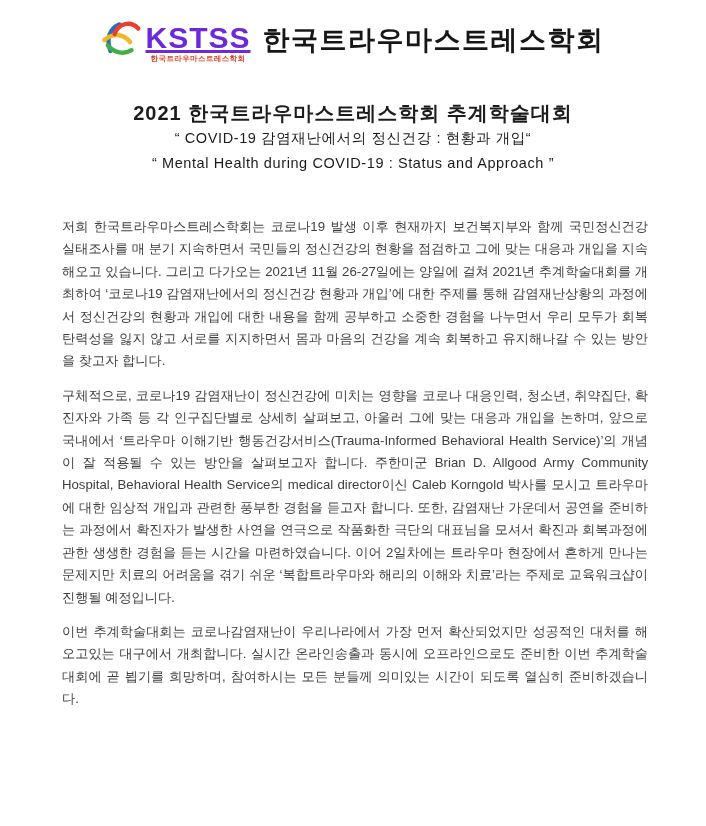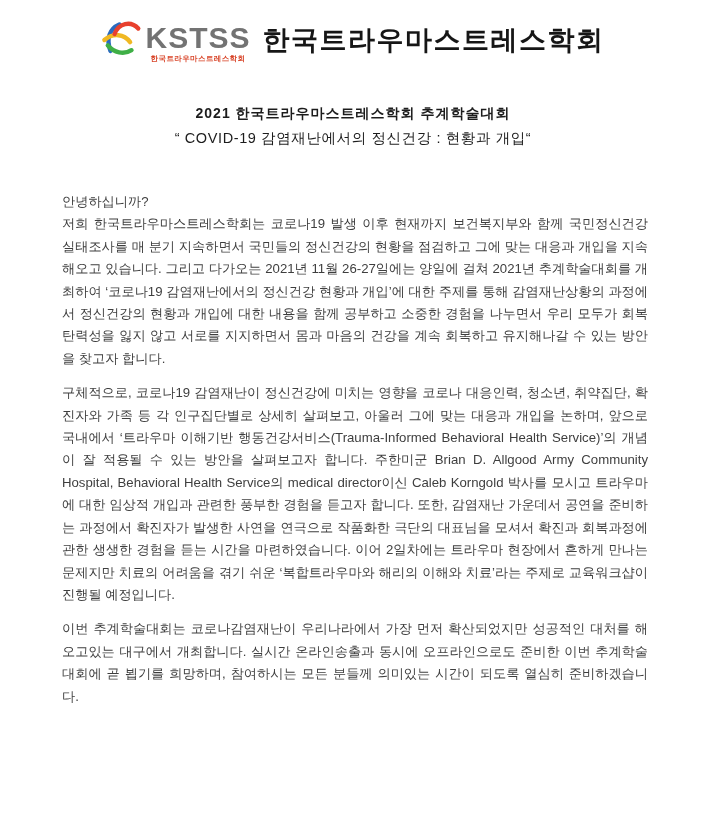--- a/index.html
+++ b/index.html
@@ -23,22 +23,23 @@
     padding-top: 14px;
     gap: 12px;
   }
   .logo { display: flex; align-items: flex-start; gap: 2px; }
   .logo-mark { width: 42px; height: 48px; }
   .logo-text { display: flex; flex-direction: column; align-items: center; margin-top: 10px; }
   .logo-acronym {
     font-size: 30px;
     font-weight: 700;
     letter-spacing: 1px;
-    color: #737373;
+    color: #6d28d9;
     line-height: 28px;
+    text-decoration: underline;
   }
   .logo-subtext {
     font-size: 7.5px;
     font-weight: 700;
     letter-spacing: 0.4px;
     color: #d84327;
     margin-top: 2px;
     white-space: nowrap;
   }
   .org-name {
@@ -50,21 +51,21 @@
     white-space: nowrap;
   }
 
   
   .title-block {
     margin-top: 36px;
     text-align: center;
     color: #1c1c1c;
   }
   .title-line1 {
-    font-size: 14px;
+    font-size: 20px;
     font-weight: 700;
     letter-spacing: 1px;
     line-height: 26px;
   }
   .title-line2, .title-line3 {
     font-size: 14.5px;
     font-weight: 400;
     letter-spacing: 0.6px;
     line-height: 25px;
   }
@@ -99,23 +100,23 @@
         <div class="logo-acronym">KSTSS</div>
         <div class="logo-subtext">한국트라우마스트레스학회</div>
       </div>
     </div>
     <div class="org-name">한국트라우마스트레스학회</div>
   </header>
 
   <section class="title-block">
     <div class="title-line1">2021 한국트라우마스트레스학회 추계학술대회</div>
     <div class="title-line2">“ COVID-19 감염재난에서의 정신건강 : 현황과 개입“</div>
+    <div class="title-line3">“ Mental Health during COVID-19 : Status and Approach ”</div>
   </section>
 
   <section class="body-block">
-    <p class="greeting">안녕하십니까?</p>
     <p>저희 한국트라우마스트레스학회는 코로나19 발생 이후 현재까지 보건복지부와 함께 국민정신건강 실태조사를 매 분기 지속하면서 국민들의 정신건강의 현황을 점검하고 그에 맞는 대응과 개입을 지속해오고 있습니다. 그리고 다가오는 2021년 11월 26-27일에는 양일에 걸쳐 2021년 추계학술대회를 개최하여 ‘코로나19 감염재난에서의 정신건강 현황과 개입’에 대한 주제를 통해 감염재난상황의 과정에서 정신건강의 현황과 개입에 대한 내용을 함께 공부하고 소중한 경험을 나누면서 우리 모두가 회복탄력성을 잃지 않고 서로를 지지하면서 몸과 마음의 건강을 계속 회복하고 유지해나갈 수 있는 방안을 찾고자 합니다.</p>
     <p>구체적으로, 코로나19 감염재난이 정신건강에 미치는 영향을 코로나 대응인력, 청소년, 취약집단, 확진자와 가족 등 각 인구집단별로 상세히 살펴보고, 아울러 그에 맞는 대응과 개입을 논하며, 앞으로 국내에서 ‘트라우마 이해기반 행동건강서비스(Trauma-Informed Behavioral Health Service)’의 개념이 잘 적용될 수 있는 방안을 살펴보고자 합니다. 주한미군 Brian D. Allgood Army Community Hospital, Behavioral Health Service의 medical director이신 Caleb Korngold 박사를 모시고 트라우마에 대한 임상적 개입과 관련한 풍부한 경험을 듣고자 합니다. 또한, 감염재난 가운데서 공연을 준비하는 과정에서 확진자가 발생한 사연을 연극으로 작품화한 극단의 대표님을 모셔서 확진과 회복과정에 관한 생생한 경험을 듣는 시간을 마련하였습니다. 이어 2일차에는 트라우마 현장에서 흔하게 만나는 문제지만 치료의 어려움을 겪기 쉬운 ‘복합트라우마와 해리의 이해와 치료’라는 주제로 교육워크샵이 진행될 예정입니다.</p>
     <p class="tight">이번 추계학술대회는 코로나감염재난이 우리나라에서 가장 먼저 확산되었지만 성공적인 대처를 해오고있는 대구에서 개최합니다. 실시간 온라인송출과 동시에 오프라인으로도 준비한 이번 추계학술대회에 곧 뵙기를 희망하며, 참여하시는 모든 분들께 의미있는 시간이 되도록 열심히 준비하겠습니다.</p>
 
   </section>
 
 </div>
 
 </body></html>

